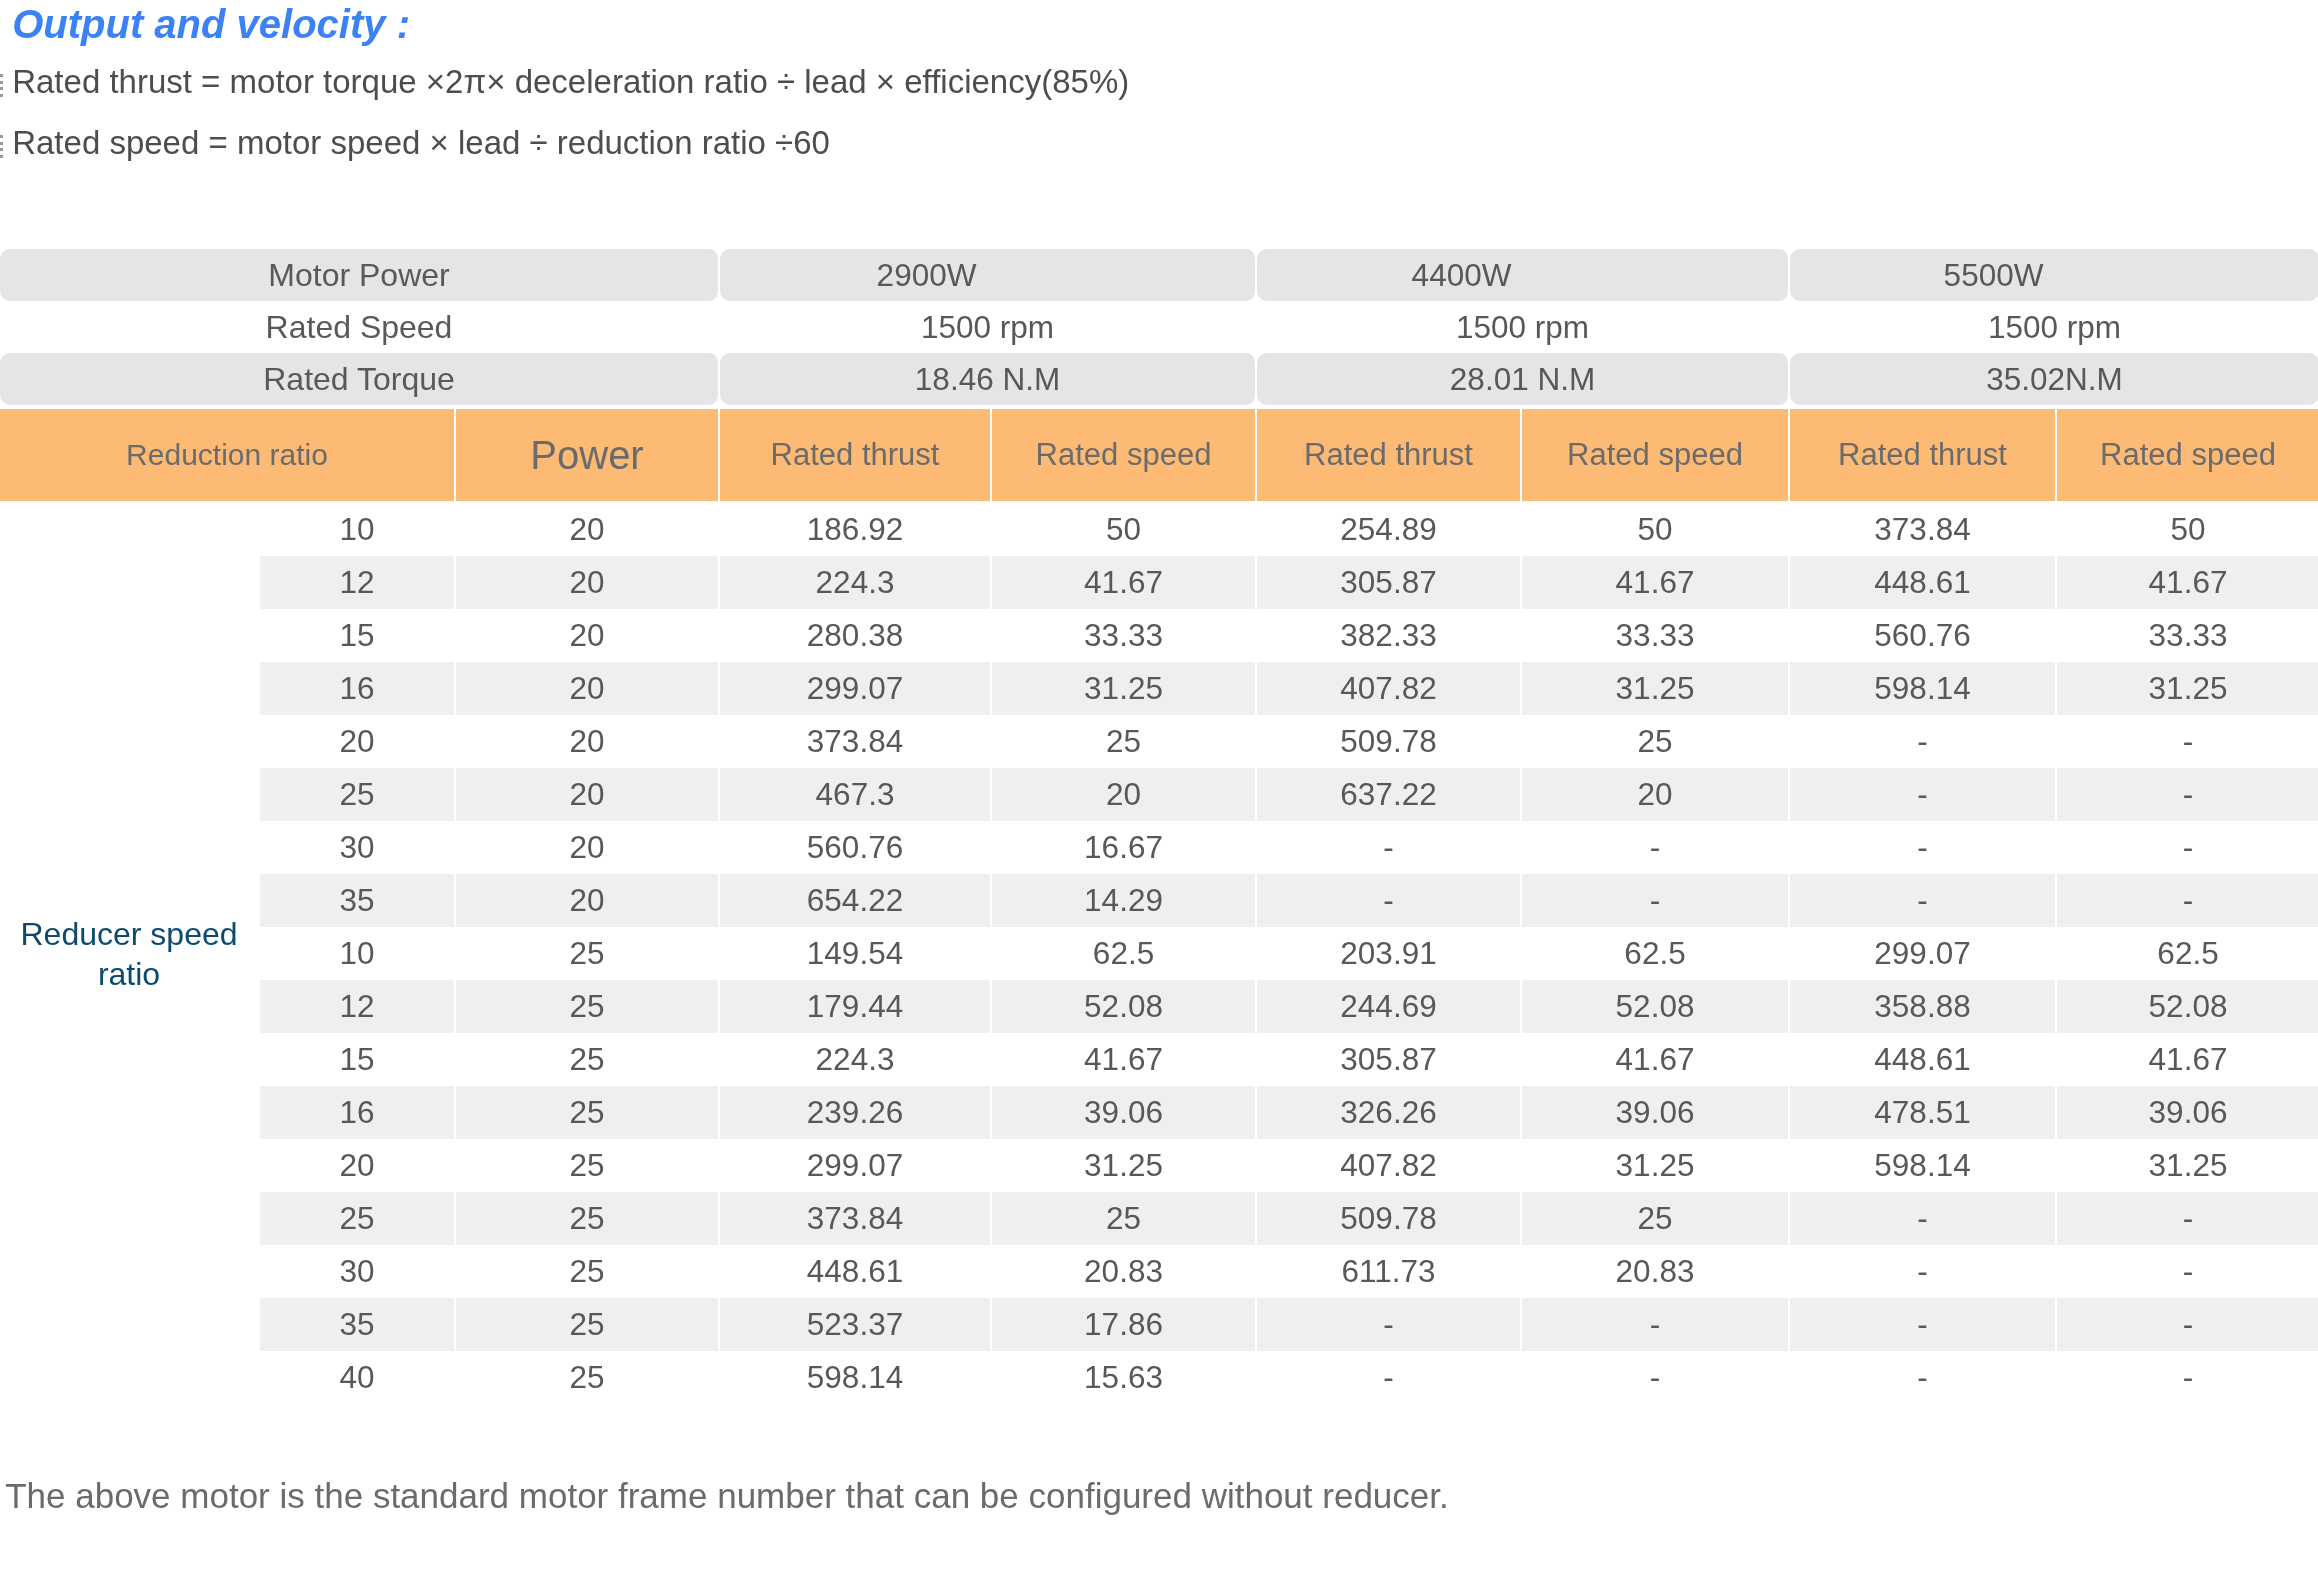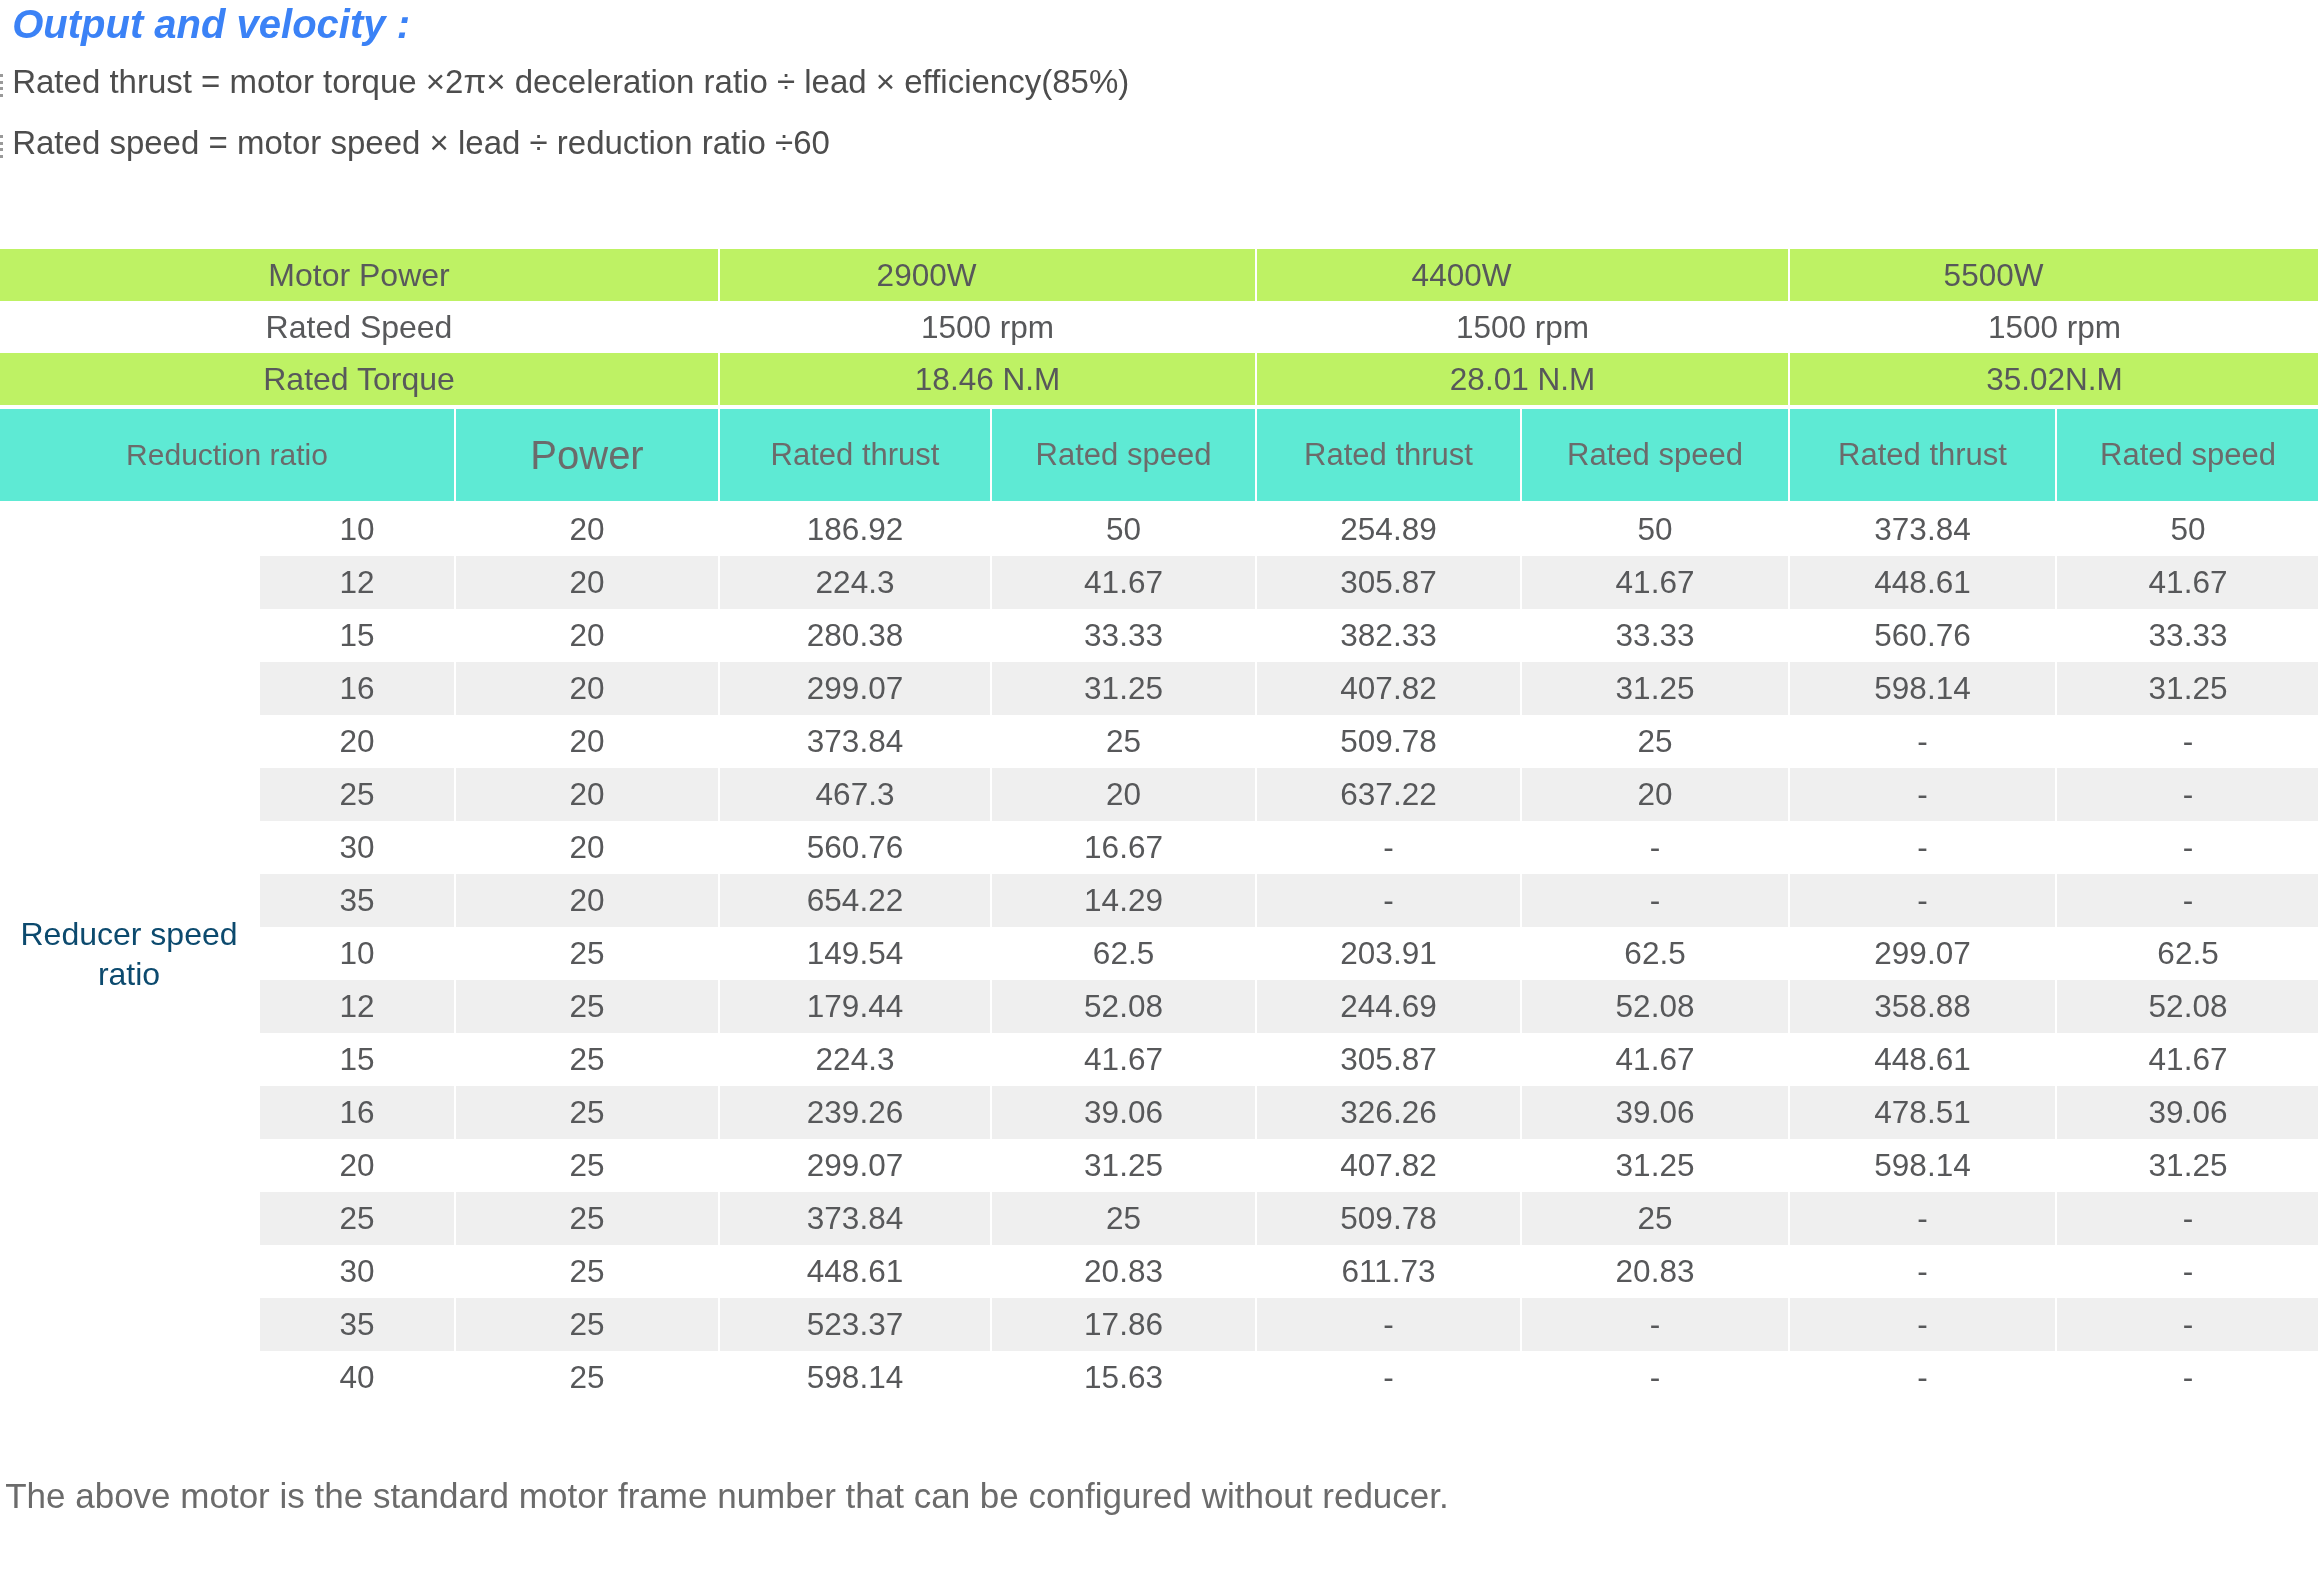--- a/index.html
+++ b/index.html
@@ -56,29 +56,29 @@
     text-align: center;
     vertical-align: middle;
     padding: 0;
     border-right: 2.6px solid #ffffff;
     overflow: hidden;
   }
   table.spec-table td.no-br { border-right: none; }
 
   
   tr.spec-row td { height: 52px; }
-  tr.spec-gray td { background: #bef264; }
+  tr.spec-gray td { background: #e5e5e5; border-radius: 10px; }
   tr.spec-white td { background: #ffffff; }
   .spec-label { font-size: 32px; color: #58595b; }
   .spec-value { font-size: 31.5px; color: #57585a; }
   .shift { display: inline-block; transform: translateX(-61px); }
 
   
   tr.colhead td {
-    background: #5eead4;
+    background: #fdba74;
     height: 98px;
     border-top: 4.4px solid #ffffff;
     border-bottom: 2.6px solid #ffffff;
     color: #6b6b6b;
   }
   td.h-reduction { font-size: 30px; }
   td.h-lead { font-size: 40px; }
   td.h-pair { font-size: 31px; color: #686868; }
 
   

